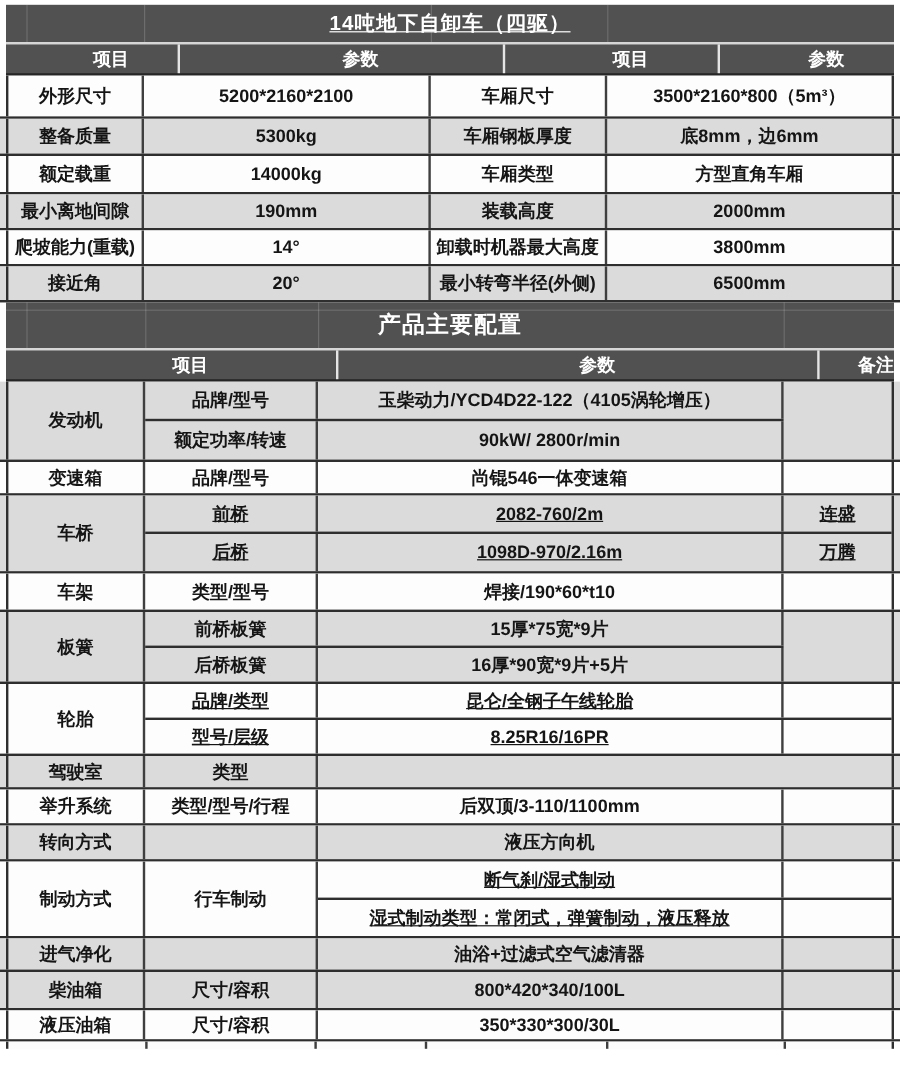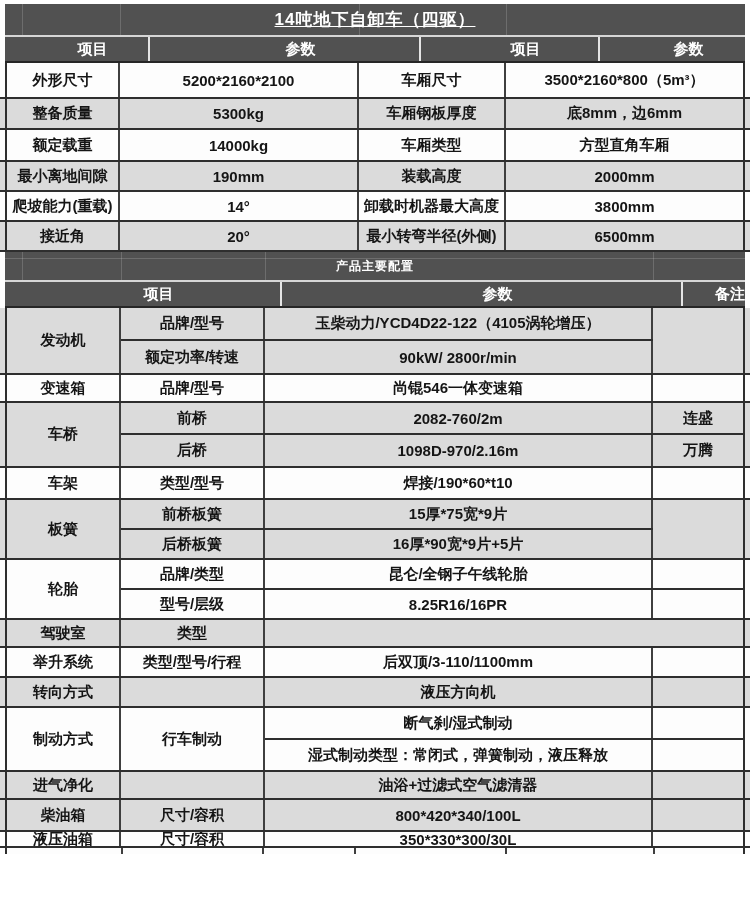--- a/index.html
+++ b/index.html
@@ -17,21 +17,21 @@
   
   .bar{
     position:relative;
     margin:0 5px;
     background:#515151;
     color:#ffffff;
     display:flex;align-items:center;justify-content:center;
     white-space:nowrap;
   }
   .bar.title{height:31px;font-size:17px;letter-spacing:1px;text-decoration:underline;}
-  .bar.section{height:28px;font-size:12px;letter-spacing:1px;}
+  .bar.section{height:38px;font-size:19px;letter-spacing:1px;}
   .fl{position:absolute;top:0;bottom:0;width:1px;background:rgba(255,255,255,0.16);}
   .flh{position:absolute;left:0;right:0;top:6px;height:1px;background:rgba(255,255,255,0.16);}
   .gapline{height:2px;margin:0 5px;background:#d6d6d6;}
   
   .hrow{
     height:26px;margin:0 5px;
     background:#515151;color:#ffffff;
     display:flex;font-size:15px;
     border-bottom:2px solid #262626;box-sizing:border-box;
   }
@@ -60,21 +60,21 @@
     border-right:2px solid #3f3f3f;
     font-size:15px;white-space:nowrap;overflow:hidden;
   }
   .c.last{border-right:none;flex:1;}
   
   .tw1{width:113px}.tw2{width:239px}.tw3{width:147px}
   
   .bw1{width:114px}.bw2{width:144px}.bw3{width:388px}
   
   .mid{width:532px;display:flex;flex-direction:column;}   
-  .midb{flex:1;display:flex;flex-direction:column;}       
+  .midb{flex:1;display:flex;flex-direction:column;text-decoration:underline;}       
   .sr{display:flex;box-sizing:border-box;}
   .sr.div{border-bottom:2px solid #2e2e2e;}
   .sr.grow{flex:1;}
   .tick{position:absolute;top:0;bottom:0;width:2px;background:#3f3f3f;}
 </style>
 </head>
 <body>
 
 <div class="page">
 
@@ -304,21 +304,21 @@
 
   <div class="row gray" style="height:32px">
       <div class="in">
     <div class="c bw1">柴油箱</div>
     <div class="c bw2">尺寸/容积</div>
     <div class="c bw3">800*420*340/100L</div>
     <div class="c last"></div>
   </div>
     </div>
 
-  <div class="row white" style="height:16px">
+  <div class="row white" style="height:26px">
       <div class="in">
     <div class="c bw1">液压油箱</div>
     <div class="c bw2">尺寸/容积</div>
     <div class="c bw3">350*330*300/30L</div>
     <div class="c last"></div>
   </div>
     </div>
 
   <div class="row white noline" style="height:6px">
       <div class="in">

